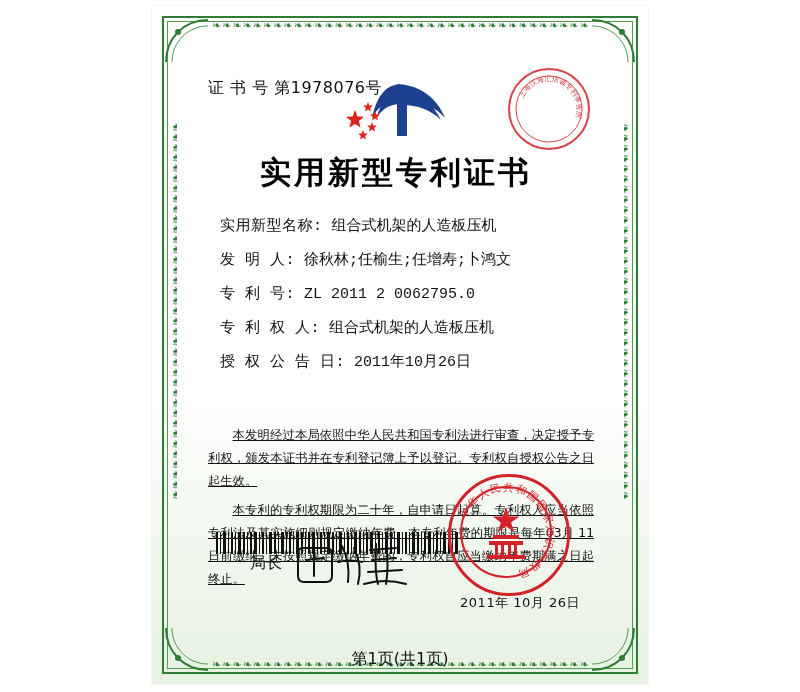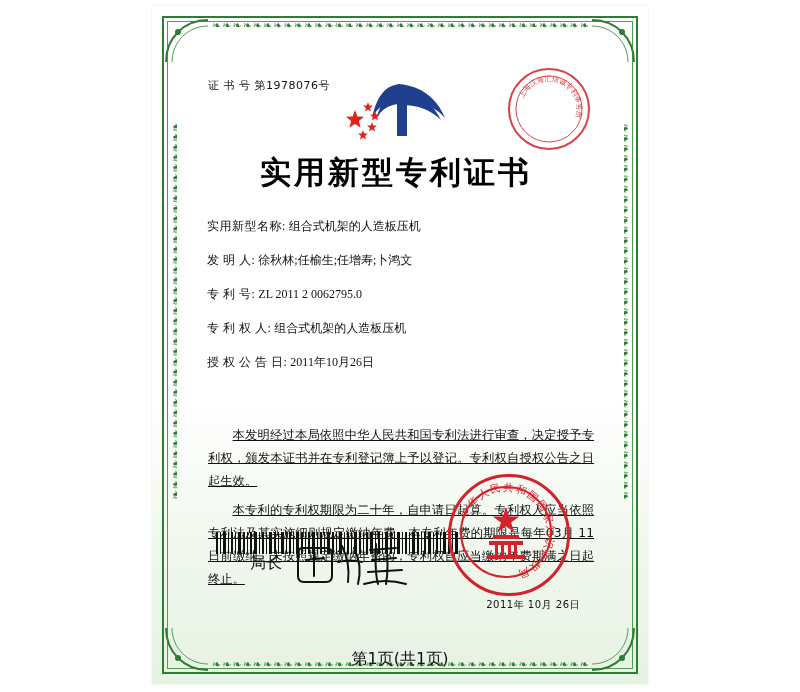--- a/index.html
+++ b/index.html
@@ -79,21 +79,21 @@
     top: 34px;
     right: 34px;
     bottom: 34px;
   }
 
   .cert-no {
     position: absolute;
     left: 22px;
     top: 38px;
     font-family: "DejaVu Sans", sans-serif;
-    font-size: 11px;
+    font-size: 16px;
     color: #111;
     letter-spacing: 0.5px;
     text-align: center;
   }
 
   
   .logo {
     position: absolute;
     left: 50%;
     top: 40px;
@@ -135,25 +135,25 @@
     text-align: center;
     font-family: "DejaVu Serif", serif;
     font-weight: bold;
     font-size: 31px;
     letter-spacing: 3px;
     color: #000;
   }
 
   .fields {
     position: absolute;
-    left: 21px;
+    left: 34px;
     right: 20px;
     top: 178px;
-    font-family: Liberation Serif, serif;
-    font-size: 12px;
+    font-family: Liberation Mono, monospace;
+    font-size: 15px;
     color: #111;
   }
   .field-row {
     margin-bottom: 17px;
     line-height: 17px;
     white-space: nowrap;
   }
   .field-label {
     display: inline-block;
     color: #111;
@@ -218,21 +218,21 @@
     left: 106px;
     bottom: 58px;
     width: 120px;
     height: 52px;
   }
   .issue-date {
     position: absolute;
     right: 34px;
     bottom: 38px;
     font-family: "DejaVu Sans", sans-serif;
-    font-size: 10px;
+    font-size: 13px;
     color: #111;
     letter-spacing: 0.5px;
   }
   .page-no {
     position: absolute;
     left: 0; right: 0;
     bottom: -20px;
     text-align: center;
     font-family: "DejaVu Sans", sans-serif;
     font-size: 16px;

